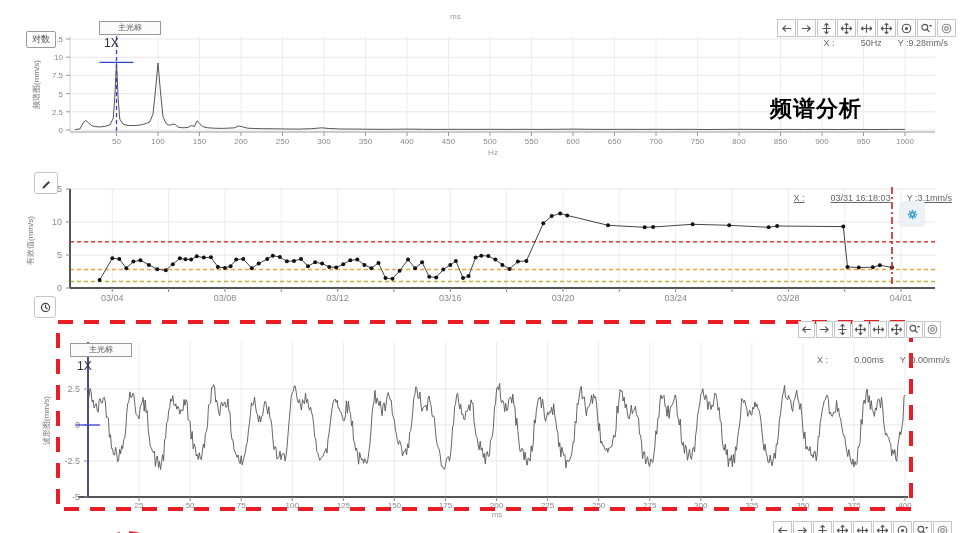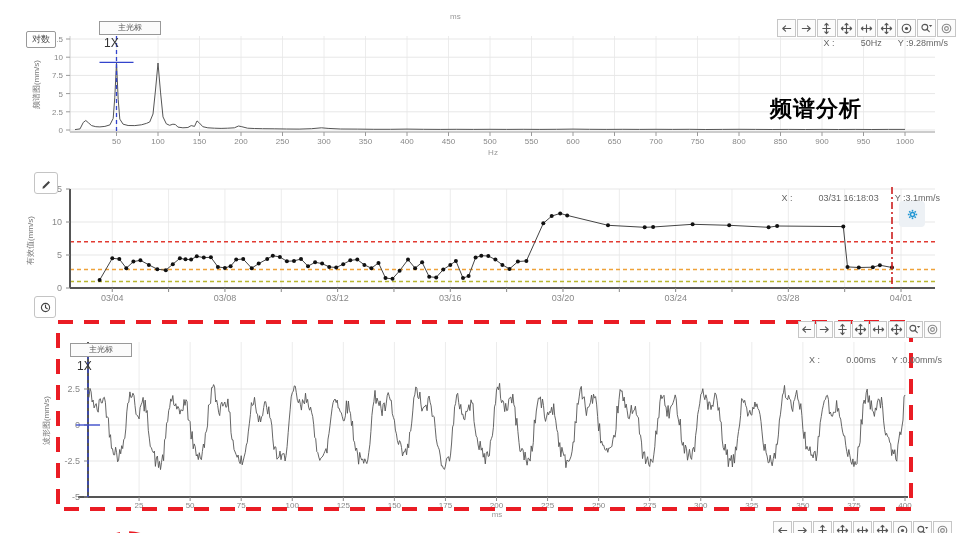--- a/index.html
+++ b/index.html
@@ -22,22 +22,22 @@
   .badge{position:absolute;border:1px solid #999;background:#fbfbfb;font-size:8px;color:#555;
          padding:0 18px;line-height:12px;cursor:pointer;}
   .b-spec{left:99px;top:9px;}
   .b-wave{left:70px;top:331px;}
   .harm{position:absolute;font-size:12px;color:#333;}
   .h-spec{left:104px;top:24px;}
   .h-wave{left:77px;top:347px;}
   .readout{position:absolute;font-size:9px;color:#666;white-space:nowrap;}
   .readout .xv{margin:0 16px 0 26px;}
   .r-spec{top:26px;right:12px;}
-  .r-trend{top:181px;right:20px;}
-  .r-wave{top:343px;right:18px;}
+  .r-trend{top:181px;right:8px;text-decoration:underline;}
+  .r-wave{top:343px;right:10px;}
   .overlay-title{position:absolute;left:770px;top:82px;font-size:22px;font-weight:bold;
                  color:#000;letter-spacing:1px;}
   .trend-header{position:absolute;left:105px;top:162px;font-size:9px;color:#888;}
   .ylab{position:absolute;width:90px;text-align:center;font-size:8px;color:#777;
         transform:rotate(-90deg);white-space:nowrap;}
   .yl-spec{left:-9px;top:67px;}
   .yl-trend{left:-15px;top:223px;}
   .yl-wave{left:1px;top:403px;}
   .icon-btn{position:absolute;background:#fff;border:1px solid #c4c4c4;border-radius:3px;
             display:flex;align-items:center;justify-content:center;cursor:pointer;box-sizing:border-box;}

